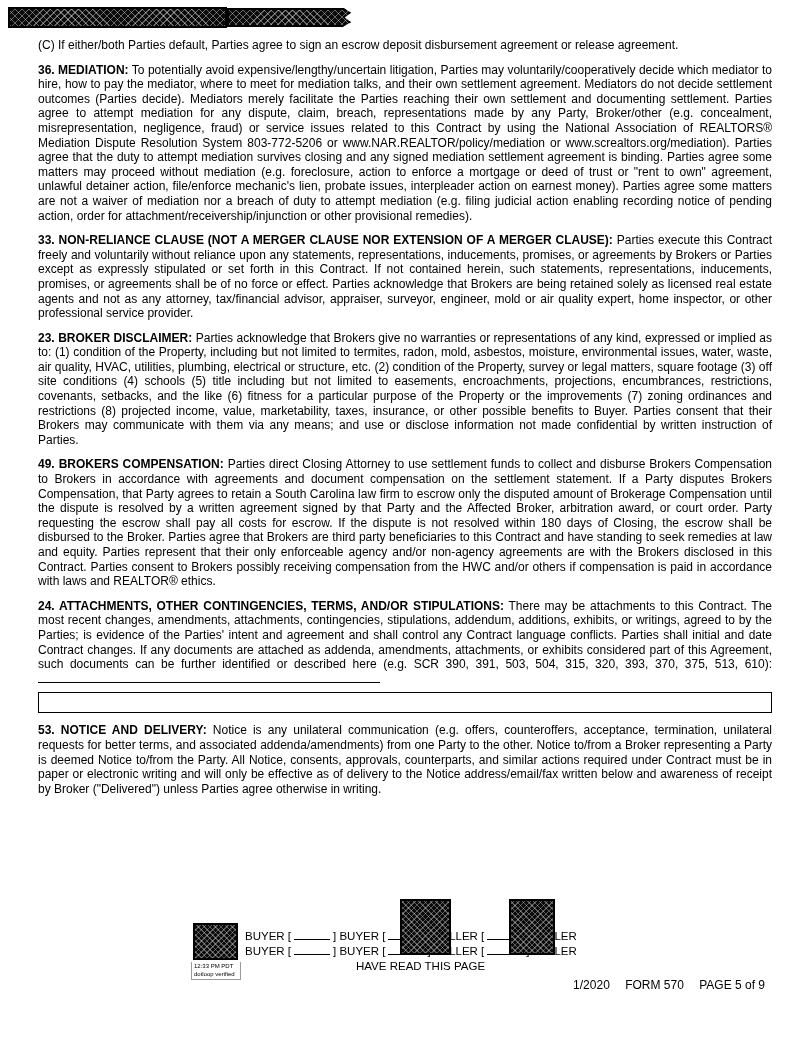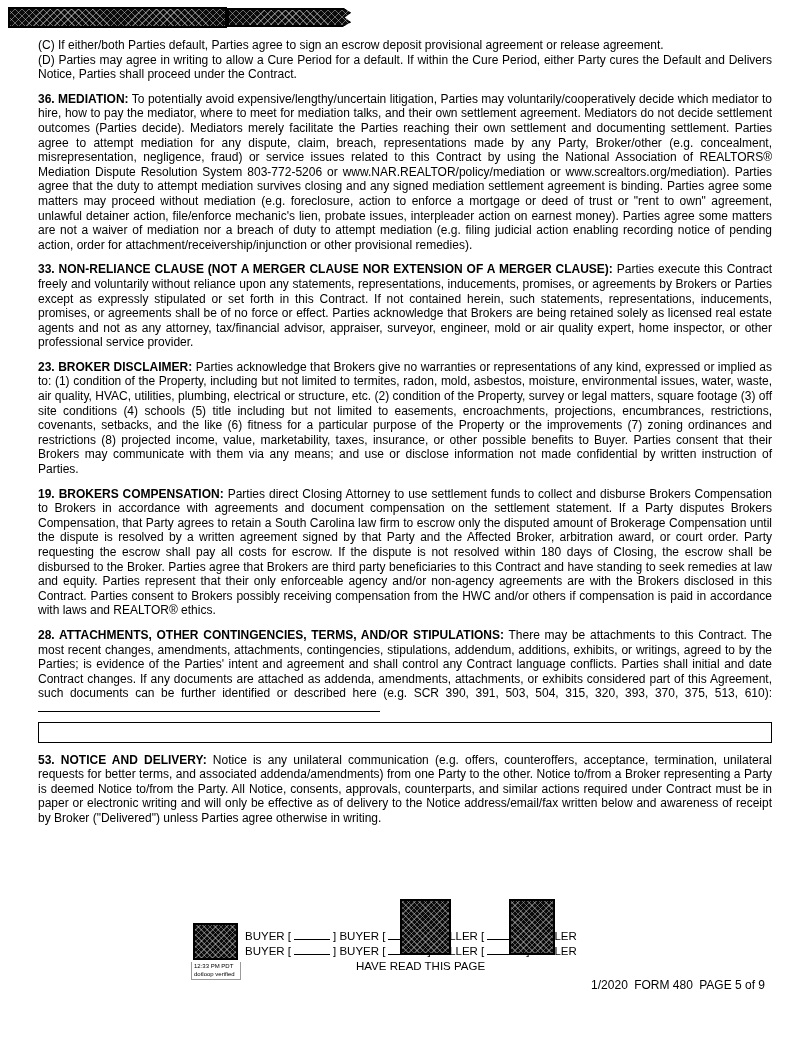--- a/index.html
+++ b/index.html
@@ -98,59 +98,58 @@
     left:337px; top:65px;
     font-size:11.5px;
     padding-left:19px;
   }
   .footer {
     position:absolute;
     right:46px; top:978px;
     font-size:12px;
     white-space:nowrap;
   }
-  .footer span { margin-left:3px; }
+  .footer span { margin-left:12px; }
 </style>
 </head>
 <body>
 
 <div class="page">
 
   <div class="redact bar1"></div>
   <div class="redact bar2"></div>
 
   <div class="content">
 
     <p class="para">
-      <span class="block">(C) If either/both Parties default, Parties agree to sign an escrow deposit provisional agreement or release agreement.</span>
-      <span class="block">(D) Parties may agree in writing to allow a Cure Period for a default. If within the Cure Period, either Party cures the Default and Delivers Notice, Parties shall proceed under the Contract.</span>
+      <span class="block">(C) If either/both Parties default, Parties agree to sign an escrow deposit disbursement agreement or release agreement.</span>
     </p>
 
     <p class="para">
       <b>36. MEDIATION:</b>
       <span>To potentially avoid expensive/lengthy/uncertain litigation, Parties may voluntarily/cooperatively decide which mediator to hire, how to pay the mediator, where to meet for mediation talks, and their own settlement agreement. Mediators do not decide settlement outcomes (Parties decide). Mediators merely facilitate the Parties reaching their own settlement and documenting settlement. Parties agree to attempt mediation for any dispute, claim, breach, representations made by any Party, Broker/other (e.g. concealment, misrepresentation, negligence, fraud) or service issues related to this Contract by using the National Association of REALTORS® Mediation Dispute Resolution System 803-772-5206 or www.NAR.REALTOR/policy/mediation or www.screaltors.org/mediation). Parties agree that the duty to attempt mediation survives closing and any signed mediation settlement agreement is binding. Parties agree some matters may proceed without mediation (e.g. foreclosure, action to enforce a mortgage or deed of trust or "rent to own" agreement, unlawful detainer action, file/enforce mechanic's lien, probate issues, interpleader action on earnest money). Parties agree some matters are not a waiver of mediation nor a breach of duty to attempt mediation (e.g. filing judicial action enabling recording notice of pending action, order for attachment/receivership/injunction or other provisional remedies).</span>
     </p>
 
     <p class="para">
       <b>33. NON-RELIANCE CLAUSE (NOT A MERGER CLAUSE NOR EXTENSION OF A MERGER CLAUSE):</b>
       <span>Parties execute this Contract freely and voluntarily without reliance upon any statements, representations, inducements, promises, or agreements by Brokers or Parties except as expressly stipulated or set forth in this Contract. If not contained herein, such statements, representations, inducements, promises, or agreements shall be of no force or effect. Parties acknowledge that Brokers are being retained solely as licensed real estate agents and not as any attorney, tax/financial advisor, appraiser, surveyor, engineer, mold or air quality expert, home inspector, or other professional service provider.</span>
     </p>
 
     <p class="para">
       <b>23. BROKER DISCLAIMER:</b>
       <span>Parties acknowledge that Brokers give no warranties or representations of any kind, expressed or implied as to: (1) condition of the Property, including but not limited to termites, radon, mold, asbestos, moisture, environmental issues, water, waste, air quality, HVAC, utilities, plumbing, electrical or structure, etc. (2) condition of the Property, survey or legal matters, square footage (3) off site conditions (4) schools (5) title including but not limited to easements, encroachments, projections, encumbrances, restrictions, covenants, setbacks, and the like (6) fitness for a particular purpose of the Property or the improvements (7) zoning ordinances and restrictions (8) projected income, value, marketability, taxes, insurance, or other possible benefits to Buyer. Parties consent that their Brokers may communicate with them via any means; and use or disclose information not made confidential by written instruction of Parties.</span>
     </p>
 
     <p class="para">
-      <b>19. BROKERS COMPENSATION:</b>
+      <b>49. BROKERS COMPENSATION:</b>
       <span>Parties direct Closing Attorney to use settlement funds to collect and disburse Brokers Compensation to Brokers in accordance with agreements and document compensation on the settlement statement. If a Party disputes Brokers Compensation, that Party agrees to retain a South Carolina law firm to escrow only the disputed amount of Brokerage Compensation until the dispute is resolved by a written agreement signed by that Party and the Affected Broker, arbitration award, or court order. Party requesting the escrow shall pay all costs for escrow. If the dispute is not resolved within 180 days of Closing, the escrow shall be disbursed to the Broker. Parties agree that Brokers are third party beneficiaries to this Contract and have standing to seek remedies at law and equity. Parties represent that their only enforceable agency and/or non-agency agreements are with the Brokers disclosed in this Contract. Parties consent to Brokers possibly receiving compensation from the HWC and/or others if compensation is paid in accordance with laws and REALTOR® ethics.</span>
     </p>
 
     <p class="para">
-      <b>28. ATTACHMENTS, OTHER CONTINGENCIES, TERMS, AND/OR STIPULATIONS:</b>
+      <b>24. ATTACHMENTS, OTHER CONTINGENCIES, TERMS, AND/OR STIPULATIONS:</b>
       <span>There may be attachments to this Contract. The most recent changes, amendments, attachments, contingencies, stipulations, addendum, additions, exhibits, or writings, agreed to by the Parties; is evidence of the Parties' intent and agreement and shall control any Contract language conflicts. Parties shall initial and date Contract changes. If any documents are attached as addenda, amendments, attachments, or exhibits considered part of this Agreement, such documents can be further identified or described here (e.g. SCR 390, 391, 503, 504, 315, 320, 393, 370, 375, 513, 610):</span>
       <span class="fill-blank"></span>
     </p>
 
     <div class="attach-box"></div>
 
     <p class="para">
       <b>53. NOTICE AND DELIVERY:</b>
       <span>Notice is any unilateral communication (e.g. offers, counteroffers, acceptance, termination, unilateral requests for better terms, and associated addenda/amendments) from one Party to the other. Notice to/from a Broker representing a Party is deemed Notice to/from the Party. All Notice, consents, approvals, counterparts, and similar actions required under Contract must be in paper or electronic writing and will only be effective as of delivery to the Notice address/email/fax written below and awareness of receipt by Broker ("Delivered") unless Parties agree otherwise in writing.</span>
     </p>
@@ -174,17 +173,17 @@
     </div>
 
     <div class="stamp stamp2"></div>
     <div class="stamp stamp3"></div>
 
     <div class="have-read">HAVE READ THIS PAGE</div>
   </div>
 
   <div class="footer">
     <span>1/2020</span>
-    <span>FORM 480</span>
+    <span>FORM 570</span>
     <span>PAGE 5 of 9</span>
   </div>
 
 </div>
 
 </body></html>

